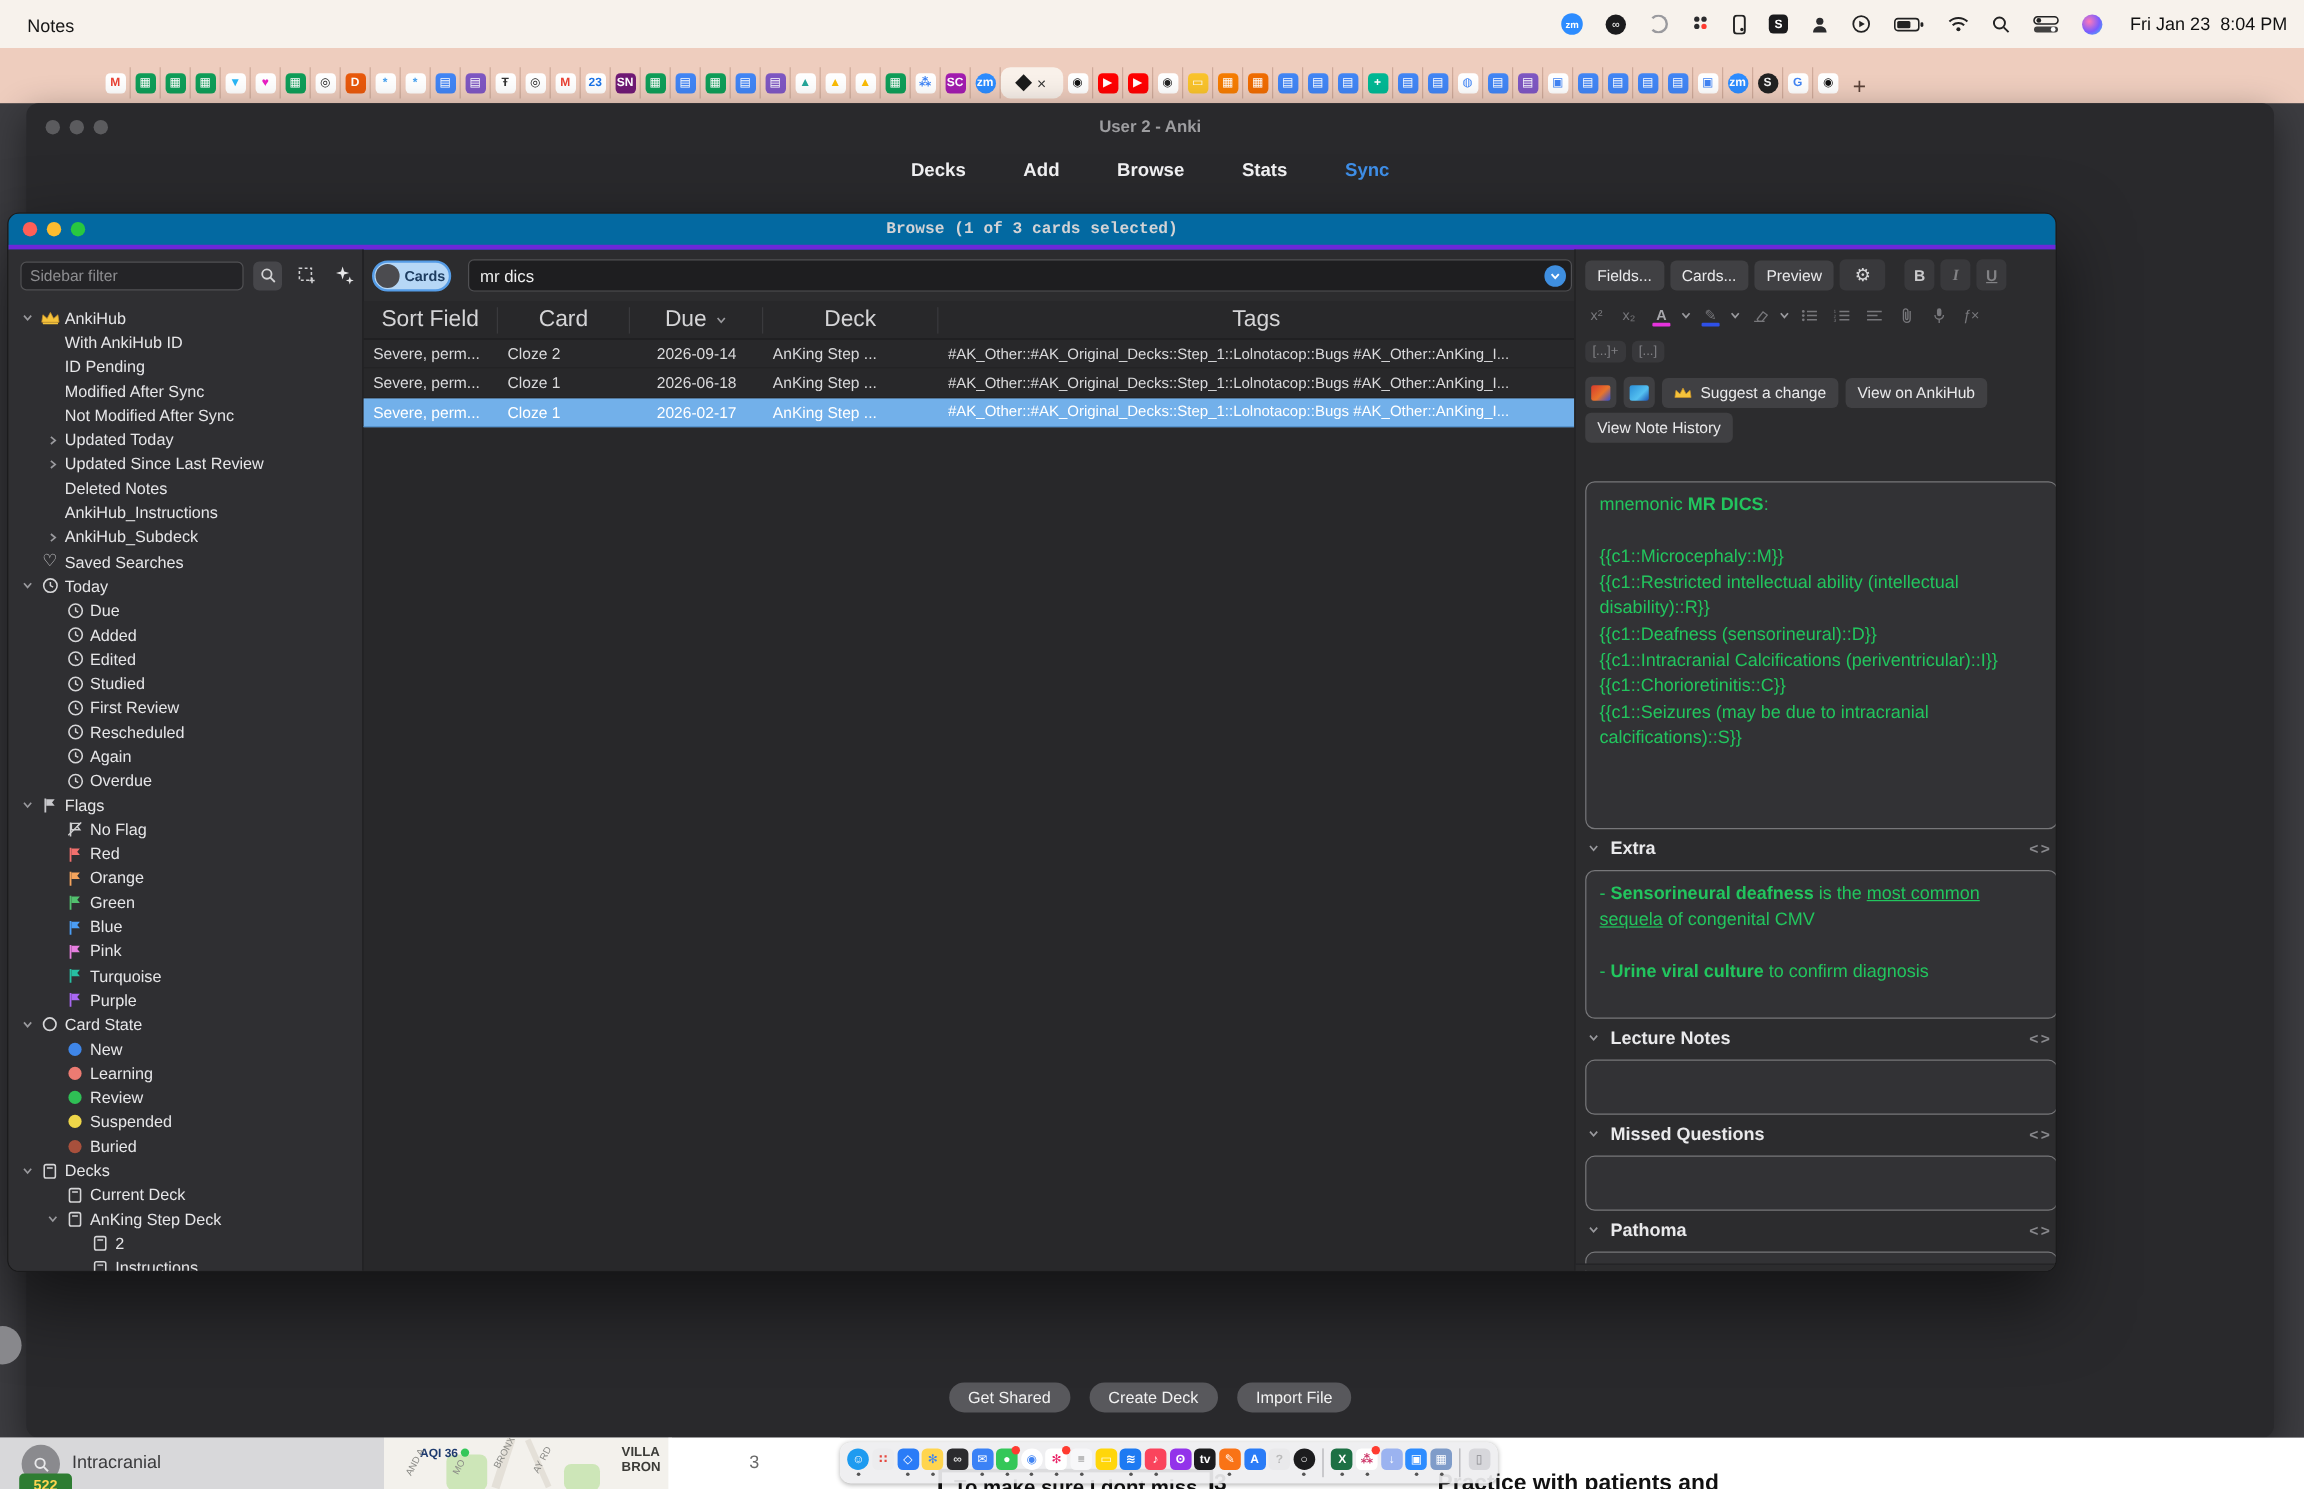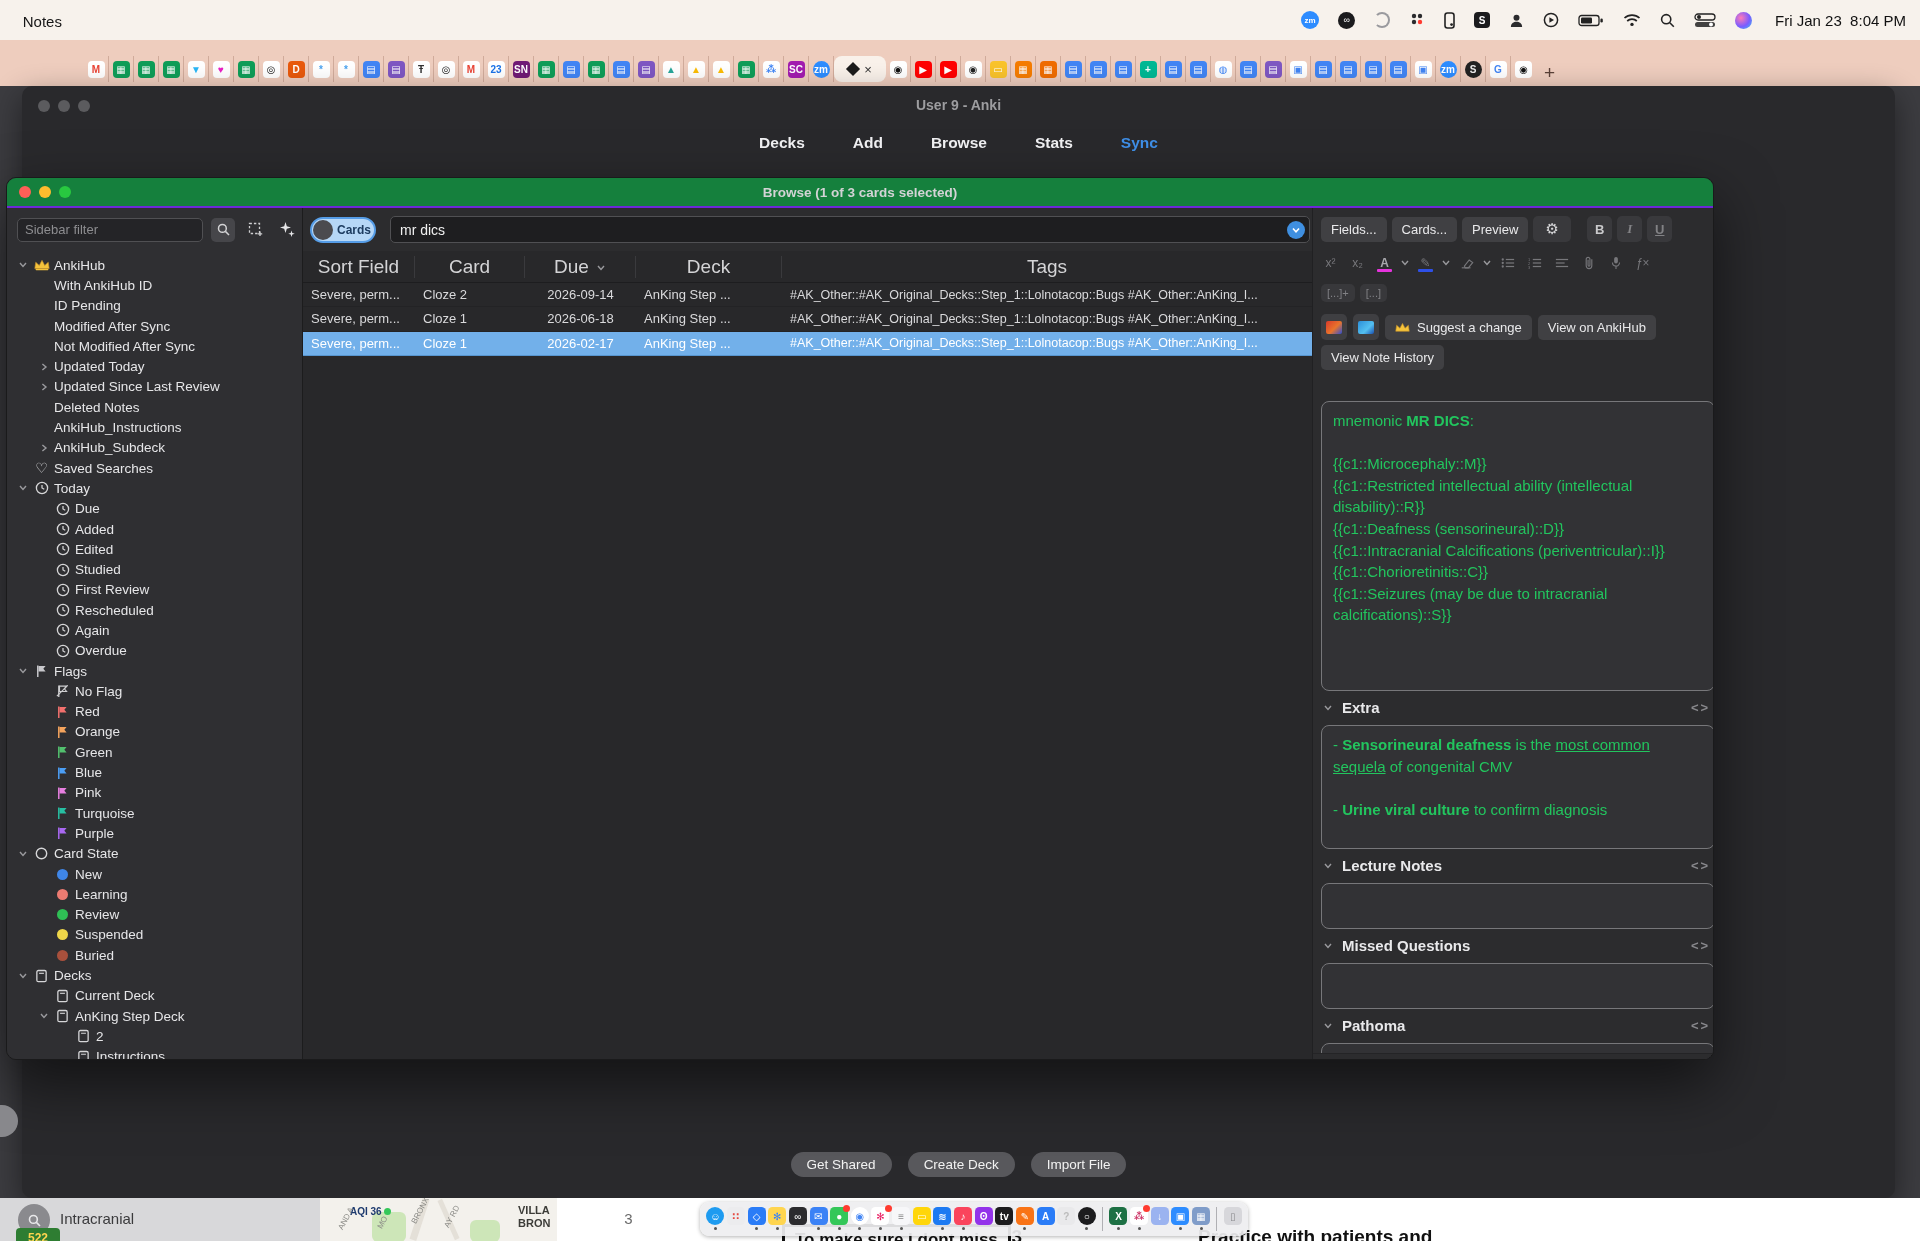--- a/index.html
+++ b/index.html
@@ -43,22 +43,22 @@
     align-items:center; justify-content:center; }
   #mw-nav .nav { color:#f1f1f3; font-size:15.5px; font-weight:bold; }
   #mw-bottom { left:0; top:1066px; width:100%; display:flex; gap:16px; justify-content:center; }
   .pillbtn { background:#58585c; color:#f2f2f2; font-size:13.5px; padding:5px 16px;
     border-radius:13px; }
 
   
   #dialog { left:6px; top:177px; width:1708px; height:883px; background:#2c2c2e;
     border-radius:10px; overflow:hidden; box-shadow:0 24px 60px rgba(0,0,0,.55);
     border:1px solid #1a1a1b; }
-  #dlg-head { left:0; top:0; width:100%; height:30px; background:#15803d;
-    border-bottom:2px solid #6d28d9; display:flex; align-items:center; }
+  #dlg-head { left:0; top:0; width:100%; height:30px; background:#0369a1;
+    border-bottom:4px solid #6d28d9; display:flex; align-items:center;font-family:Liberation Mono, monospace; }
   #dlg-lights { display:flex; gap:8px; margin-left:12px; }
   #dlg-lights .dot { width:12px; height:12px; border-radius:50%; }
   #dlg-title { position:absolute; left:0; width:100%; text-align:center; color:#d3d3d5;
     font-size:13.5px; font-weight:bold; }
   #dlg-body { left:0; top:30px; width:1706px; height:853px; }
 
   #sidebar { left:0; top:0; width:296px; height:853px; background:#2f2f32;
     border-right:1px solid #1c1c1d; }
   #filter-row { left:0; top:0; width:296px; height:43px; display:flex; align-items:center; }
   #filter-input { width:186px; height:24px; margin-left:10px; background:#242427;
@@ -431,21 +431,21 @@
       </div>
     <span id="newtab">+</span>
   </div>
 
   <div id="mainwin" class="abs">
     <div id="mw-lights" class="abs">
       <span class="dot"></span>
       <span class="dot"></span>
       <span class="dot"></span>
     </div>
-    <div id="mw-title" class="abs">User 9 - Anki</div>
+    <div id="mw-title" class="abs">User 2 - Anki</div>
     <div id="mw-nav" class="abs">
         <span class="nav">Decks</span>
         <span class="nav">Add</span>
         <span class="nav">Browse</span>
         <span class="nav">Stats</span>
         <span class="nav" style="color: rgb(63, 143, 232);">Sync</span>
       </div>
     <div id="mw-bottom" class="abs">
         <span class="pillbtn">Get Shared</span>
         <span class="pillbtn">Create Deck</span>

